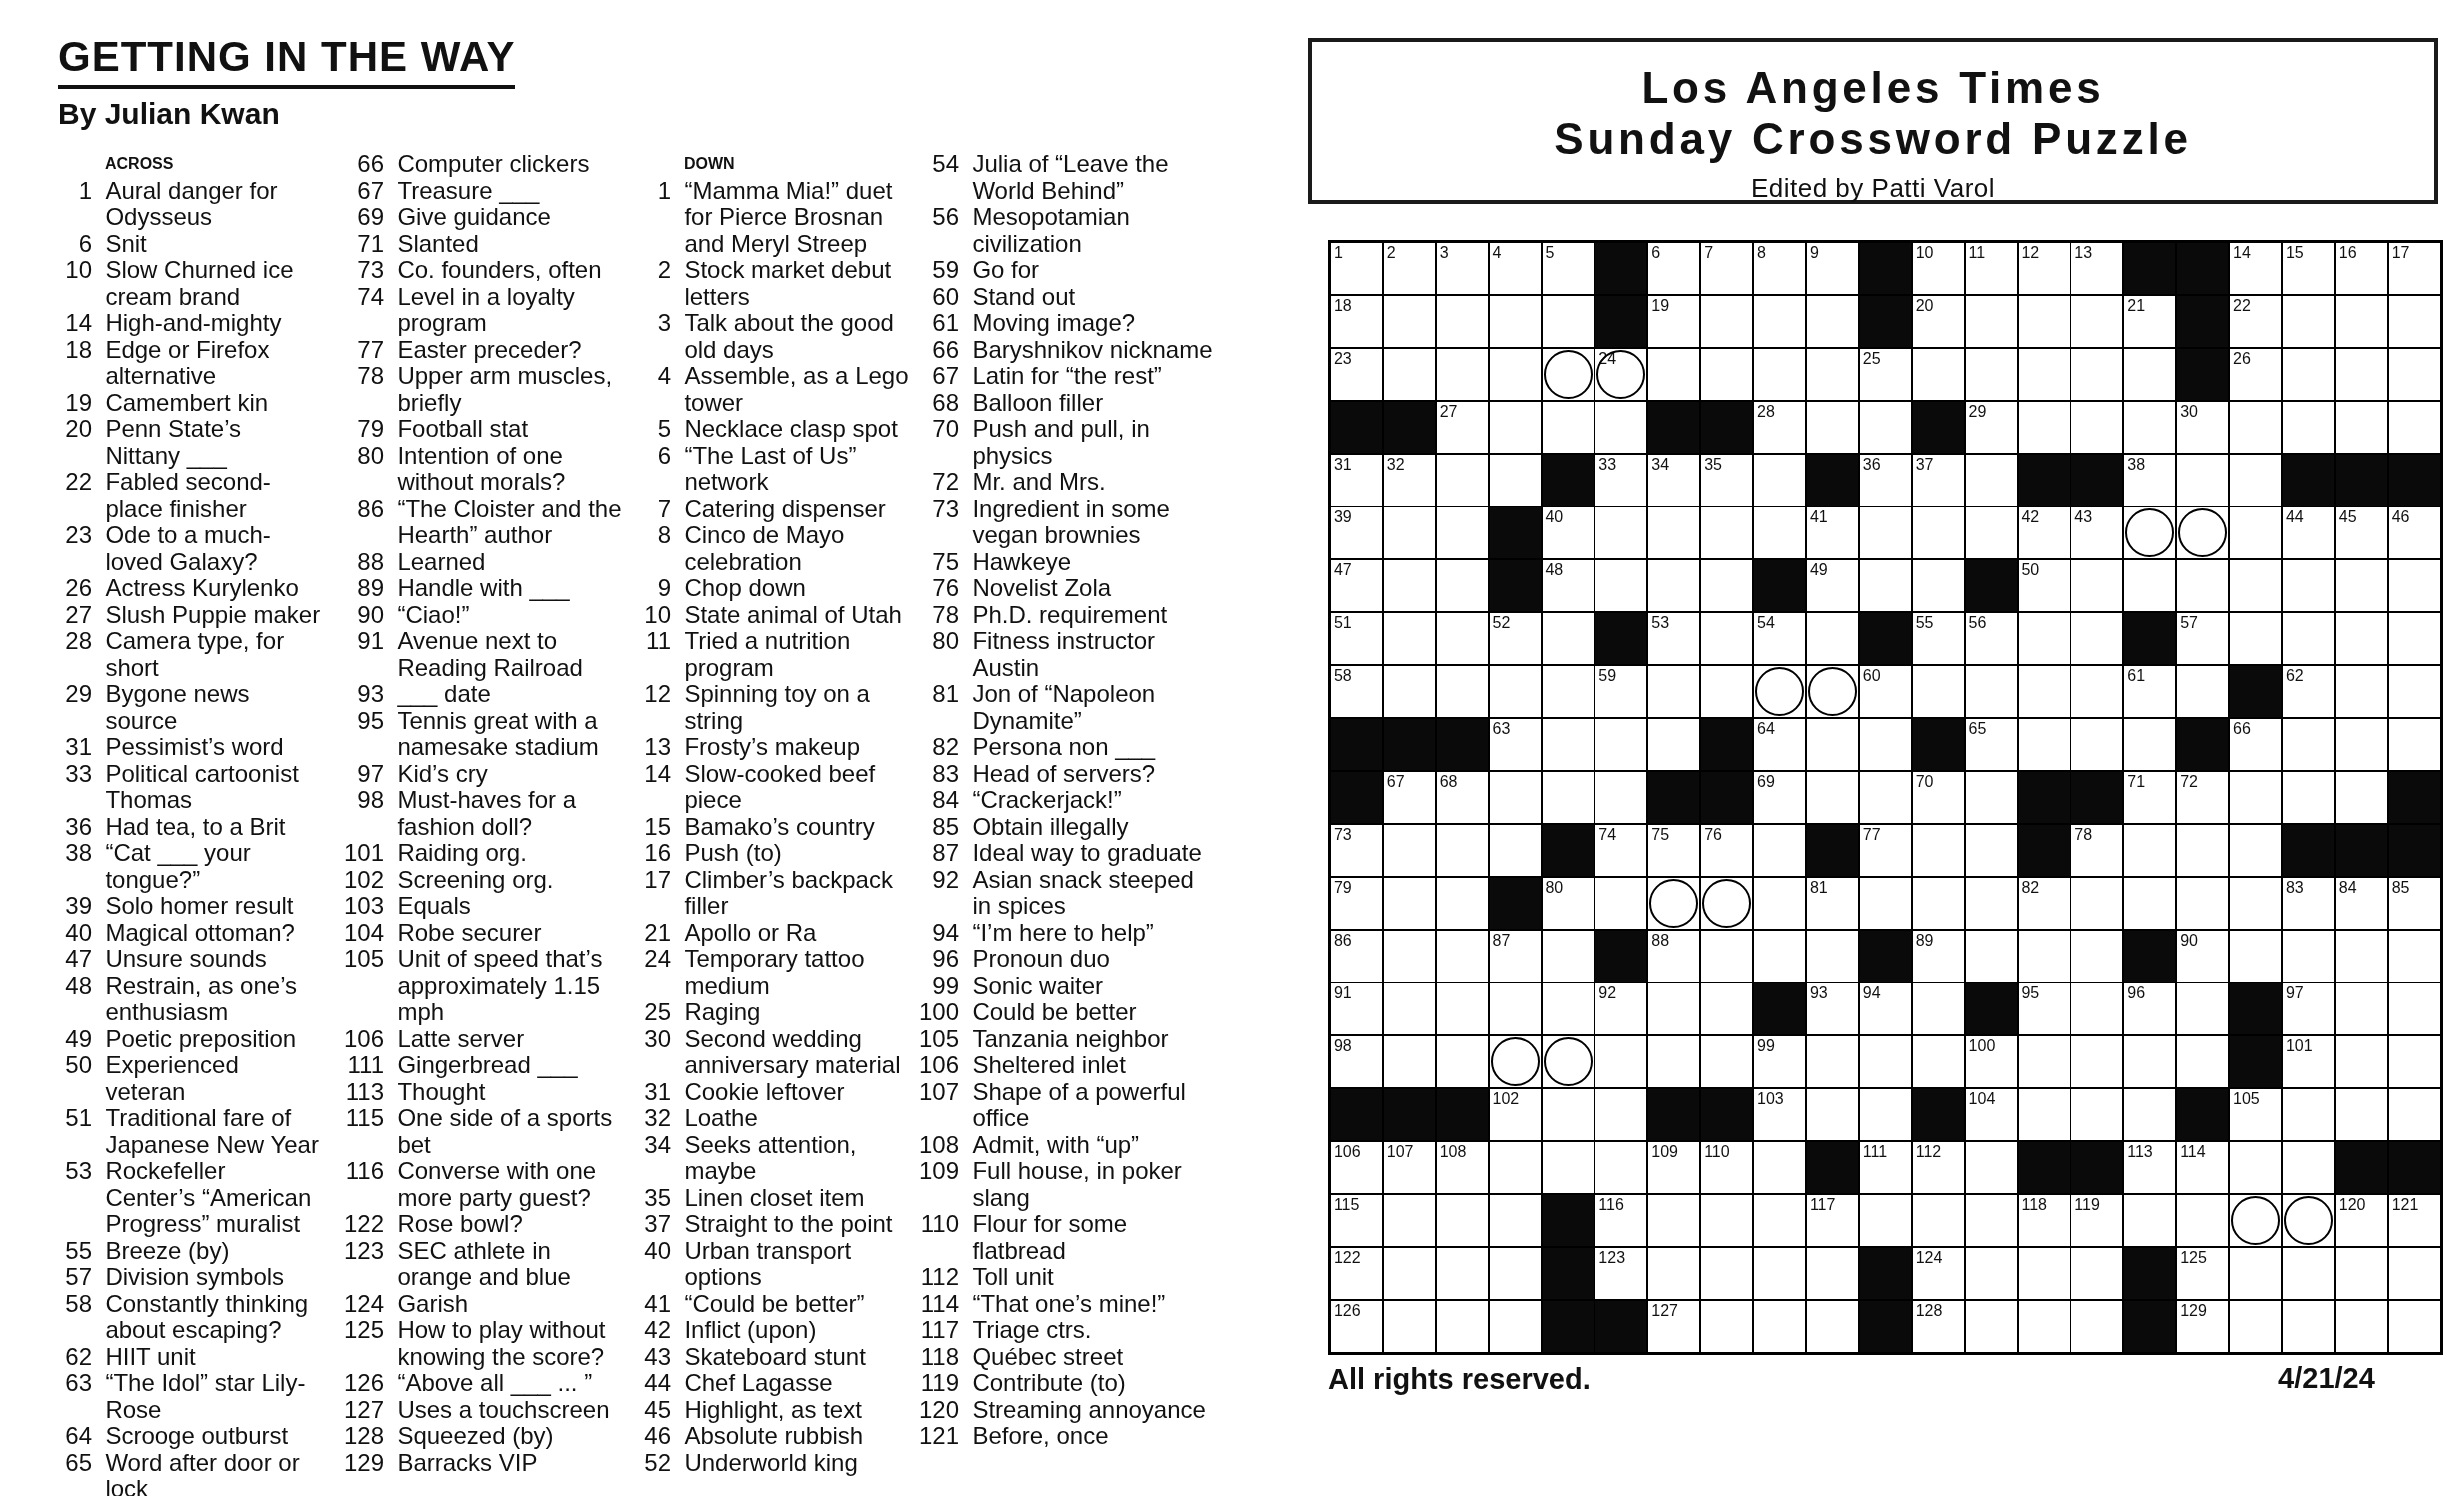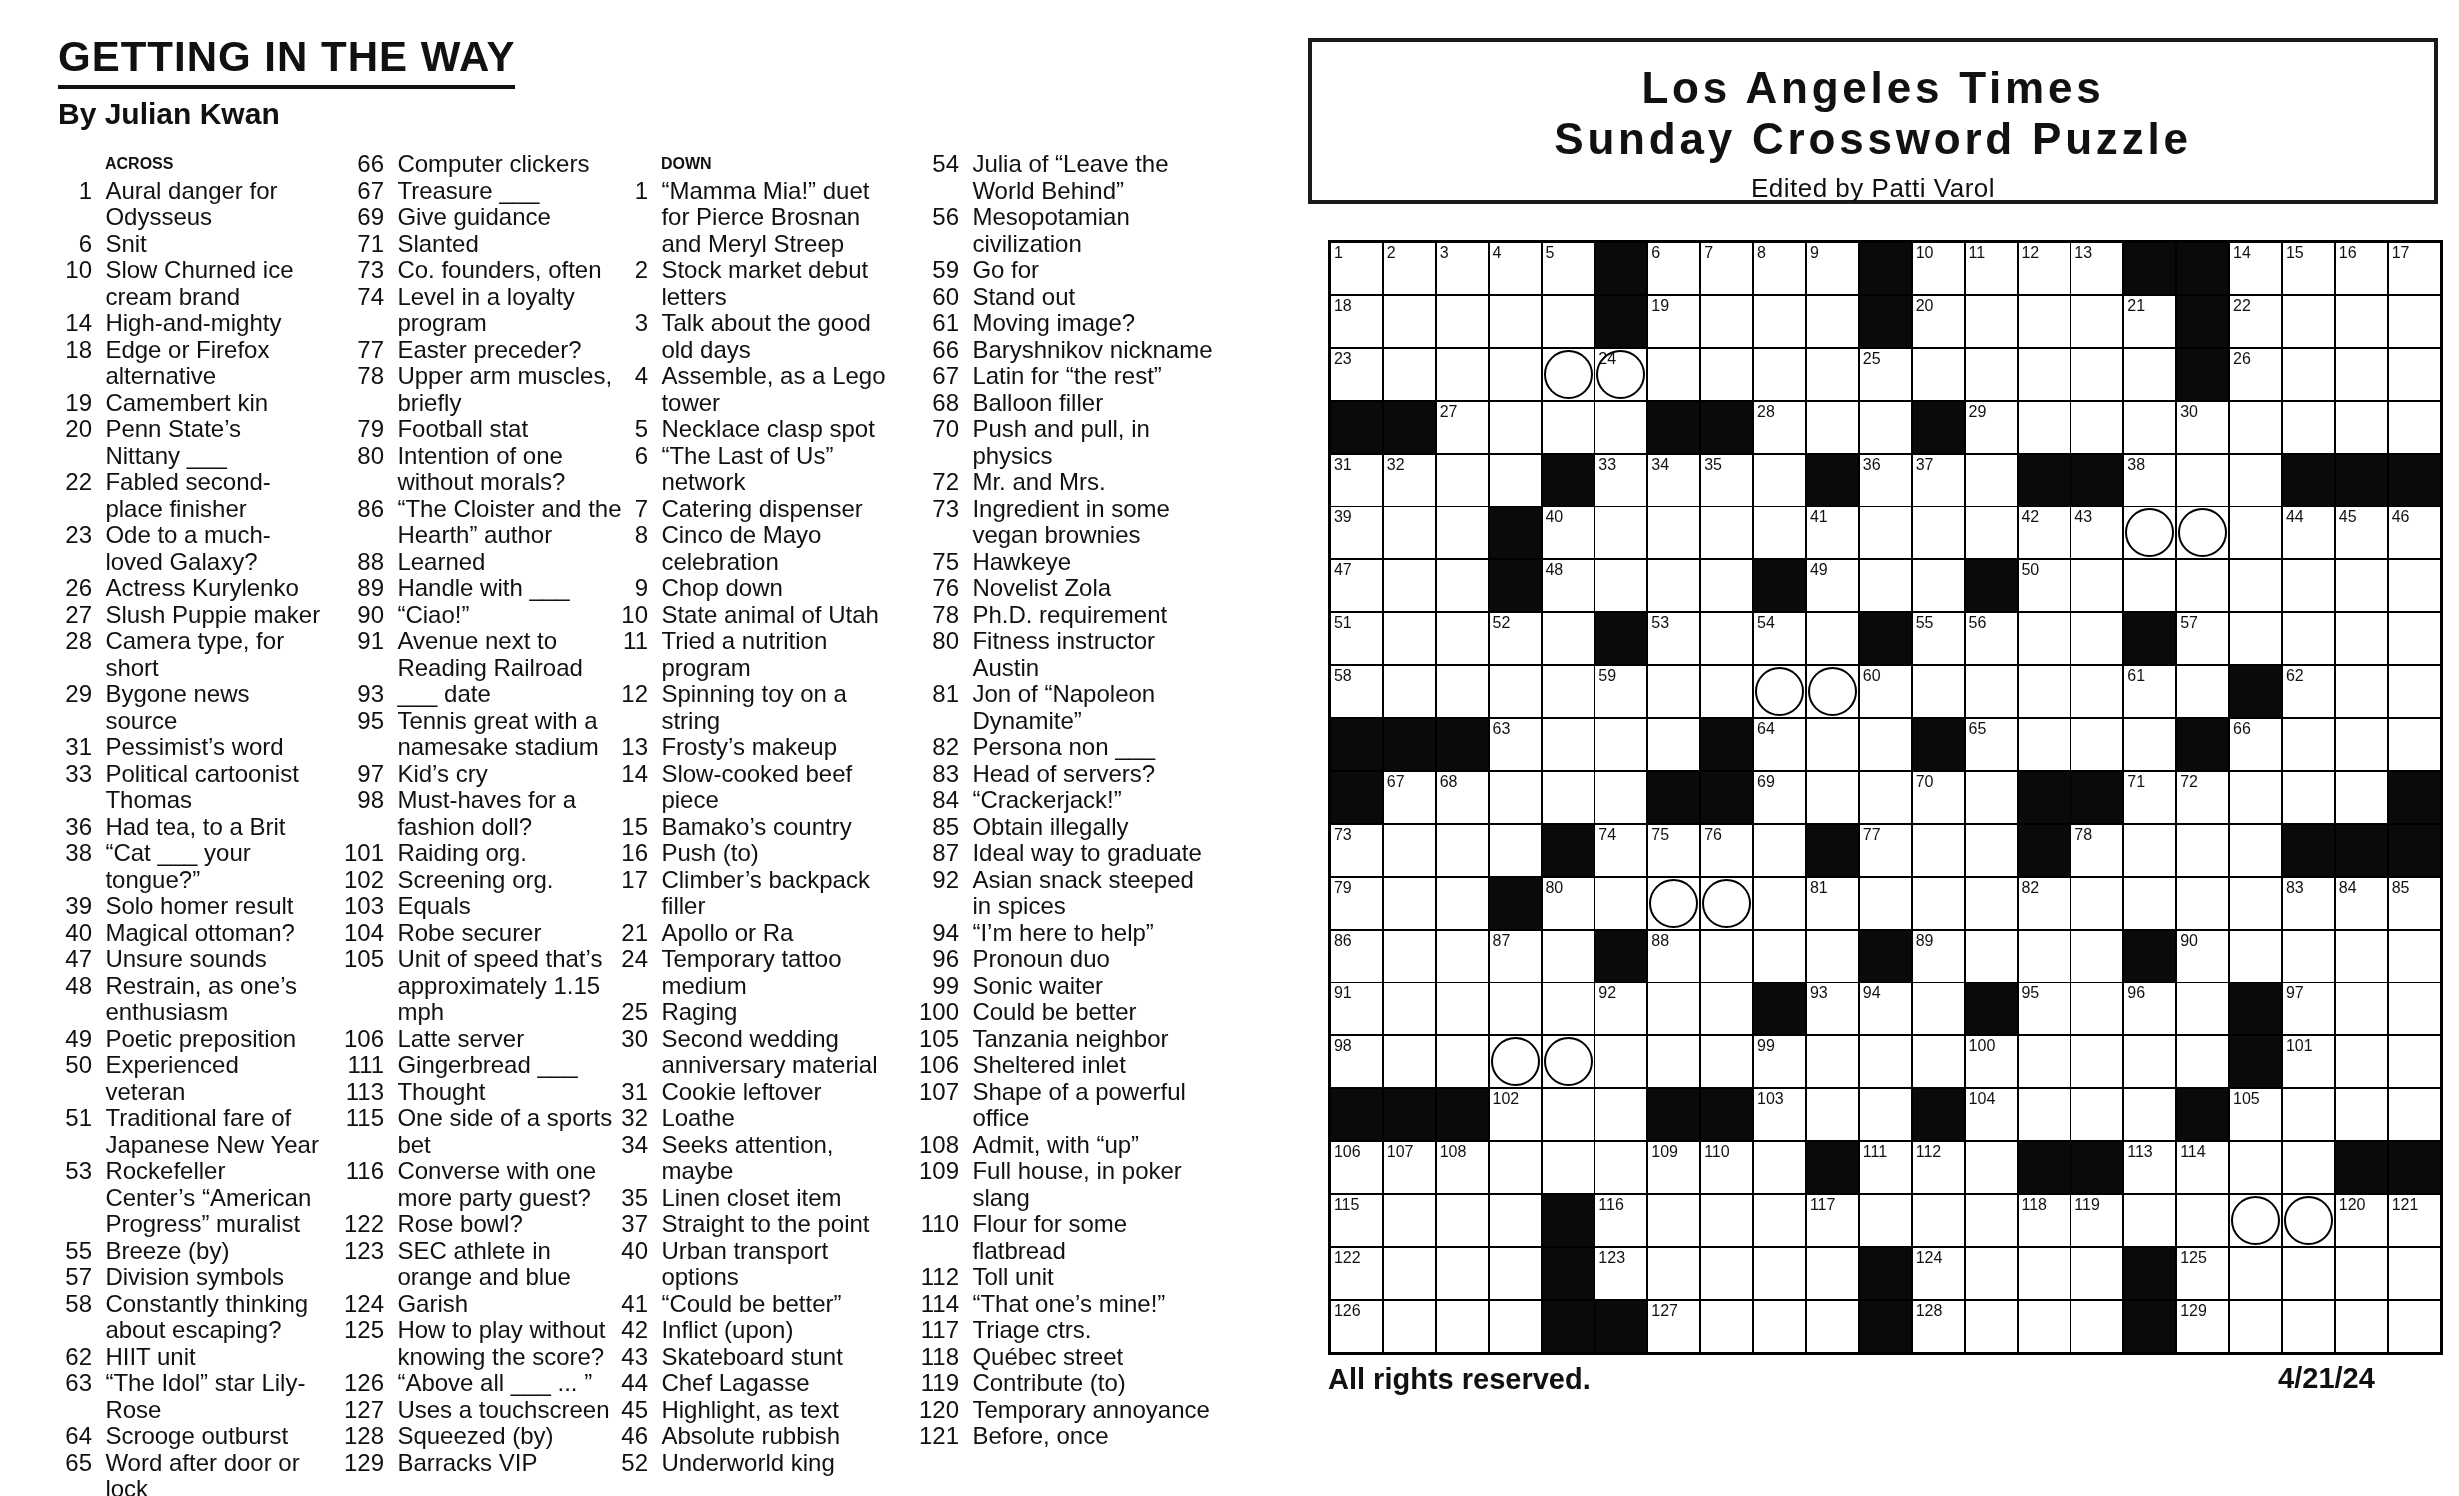--- a/index.html
+++ b/index.html
@@ -13,21 +13,21 @@
   #byline { position:absolute; left:58px; top:81px; font-size:30px; font-weight:bold; }
 
   
   .clue-col { position:absolute; top:135px; }
   .clue-head { font-size:16px; font-weight:bold; line-height:26.5px; }
   .clue { display:flex; line-height:26.5px; }
   .clue .num { flex:0 0 54px; text-align:right; font-size:24px; padding-right:0; }
   .clue .txt { margin-left:13.4px; font-size:24px; }
   #col1 { left:38px; }  #col1 .txt { width:216px; }
   #col2 { left:330px; } #col2 .txt { width:231px; }
-  #col3 { left:594px; } #col3 .txt { width:235px; }
+  #col3 { left:617px; } #col3 .txt { width:235px; }
   #col4 { left:905px; } #col4 .txt { width:242px; }
   .head-indent { margin-left:67px; }
 
   
   #header-box { position:absolute; left:1308px; top:22px; width:1130px; height:166px;
     border:4.8px solid #1a1a1a; text-align:center; padding-top:20px; }
   .lat-line { font-size:44px; font-weight:bold; letter-spacing:3.8px; line-height:51px; }
   #edited-by { font-size:26px; margin-top:8.6px; letter-spacing:0.5px; }
 
   
@@ -617,21 +617,21 @@
       <div class="clue">
         <span class="num">118</span>
         <span class="txt">Québec street</span>
       </div>
       <div class="clue">
         <span class="num">119</span>
         <span class="txt">Contribute (to)</span>
       </div>
       <div class="clue">
         <span class="num">120</span>
-        <span class="txt">Temporary annoyance</span>
+        <span class="txt">Streaming annoyance</span>
       </div>
       <div class="clue">
         <span class="num">121</span>
         <span class="txt">Before, once</span>
       </div>
     </div>
 
   <div id="header-box">
     <div class="lat-line">Los Angeles Times</div>
     <div class="lat-line">Sunday Crossword Puzzle</div>

